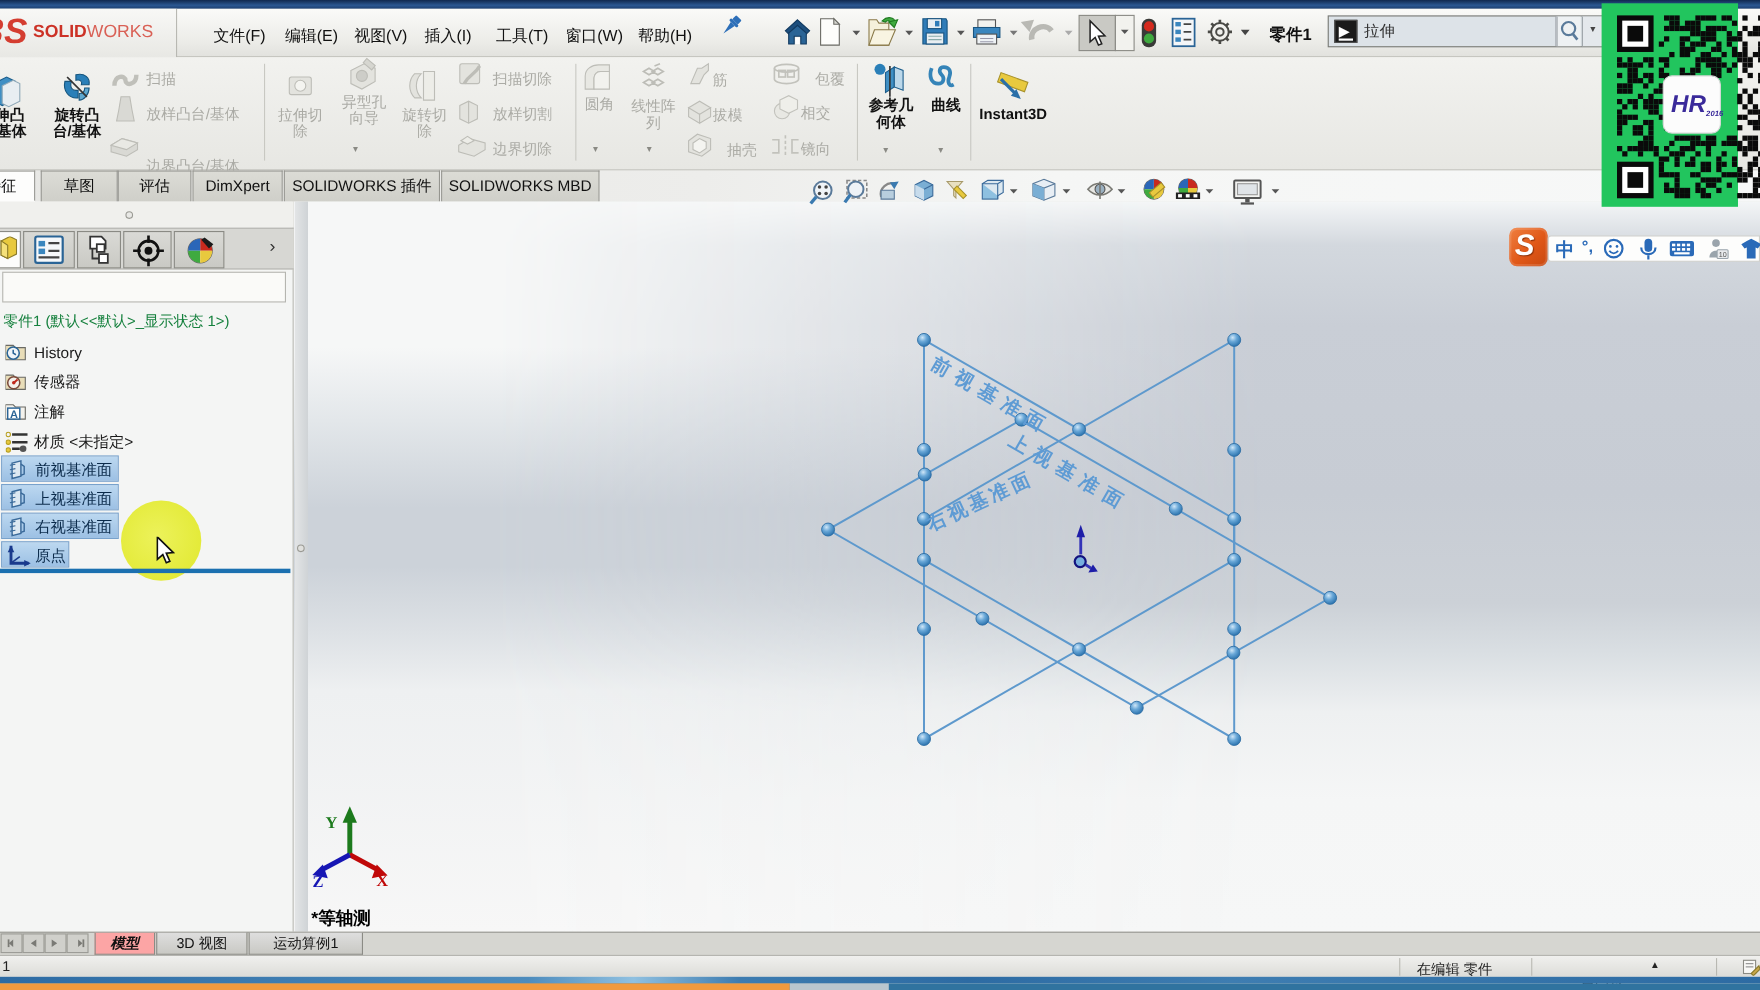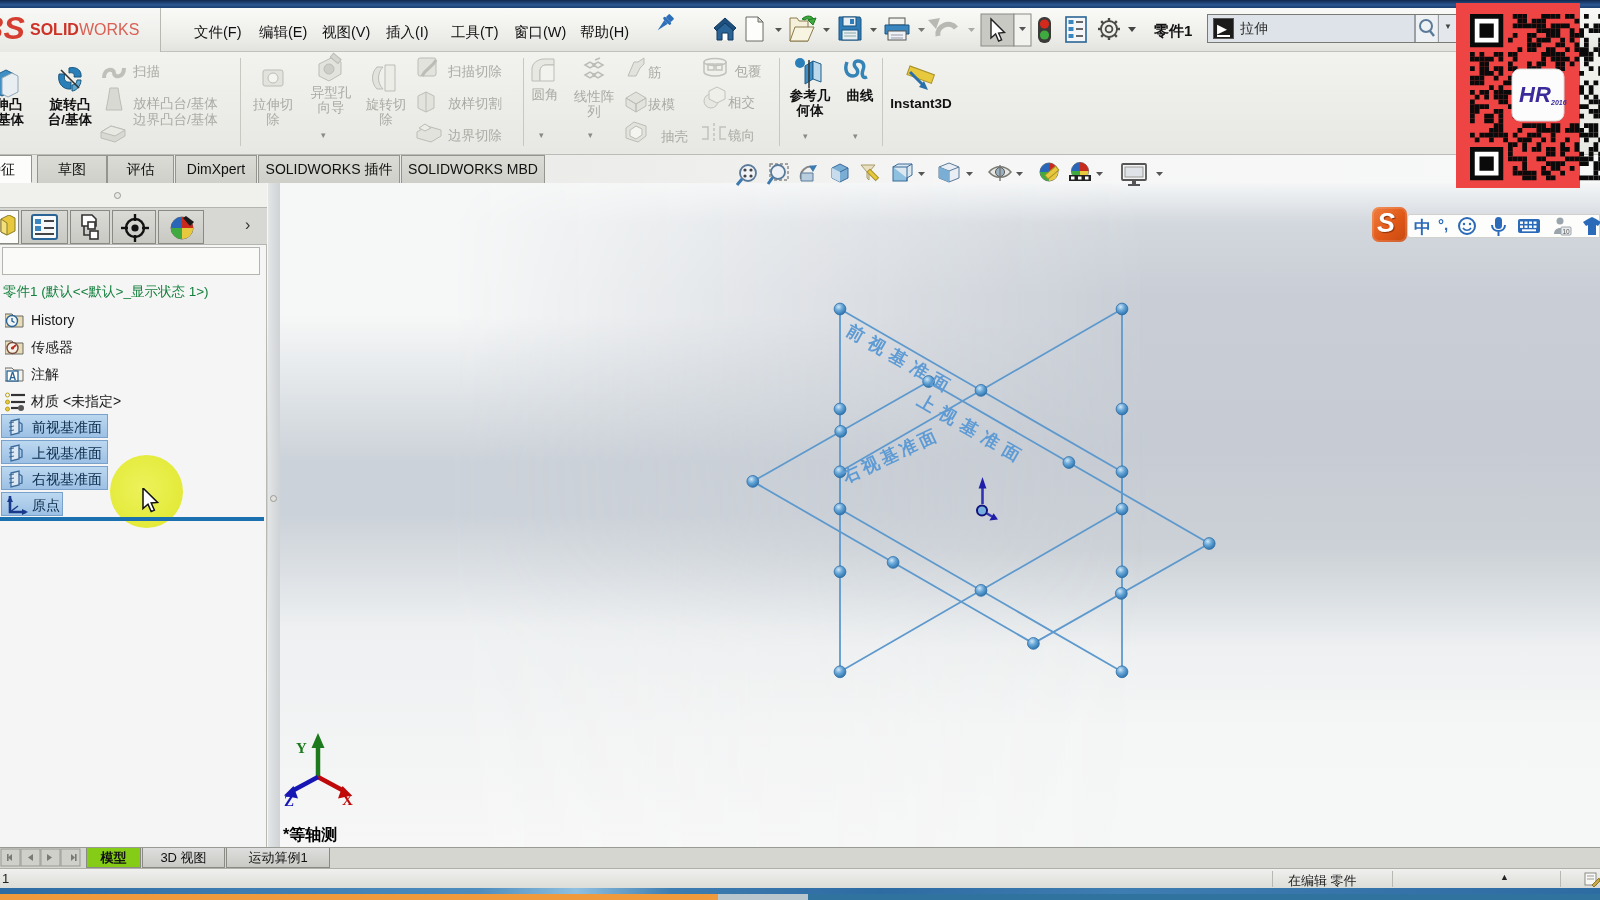--- a/index.html
+++ b/index.html
@@ -56,31 +56,31 @@
   mask-image:linear-gradient(to right,rgba(0,0,0,1) 0%,rgba(0,0,0,1) 28%,rgba(0,0,0,0) 72%);}
 #panel{position:absolute;left:0;top:0;width:267px;height:664px;background:#f4f5f4;
   border-right:1px solid #b9b9b4;}
 #splitter{position:absolute;left:268px;top:0;width:12px;height:664px;
   background:linear-gradient(to right,#e3e5e6,#cfd3d6);}
 
 #doctabs{position:absolute;left:0;top:847px;width:1600px;height:21px;
   background:#d6d6d1;border-top:1px solid #9a9a94;}
 .dtab{position:absolute;top:0px;height:20px;background:linear-gradient(to bottom,#dedede,#c9c9c4);
   border:1px solid #8b8b85;border-top:none;font-size:13px;color:#111;text-align:center;line-height:19px;}
-.dtab.act{background:#84cc16;font-weight:bold;}
+.dtab.act{background:#fca5a5;font-weight:bold;font-style:italic;}
 #statusbar{position:absolute;left:0;top:868px;width:1600px;height:20px;
   background:linear-gradient(to bottom,#f0f0ee,#dcdcd8);border-top:1px solid #b0b0aa;
   font-size:13px;color:#222;}
 #blueband{position:absolute;left:0;top:888px;width:1600px;height:6px;
   background:linear-gradient(to right,#2d6ba3,#4d8cbd 30%,#8fc0e0 36%,#3d7cb0 42%,#2d6ba3 55%,#3e7db1 70%,#2d6ba3);}
 #bottomstrip{position:absolute;left:0;top:894px;width:1600px;height:6px;background:#30739f;}
 #bottomstrip .or{position:absolute;left:0;top:0;width:718px;height:6px;background:#f09a3e;}
 #bottomstrip .gr{position:absolute;left:718px;top:0;width:90px;height:6px;background:#b9c6ce;}
 
-#qr{position:absolute;left:1456px;top:3px;width:124px;height:185px;background:#ef4444;}
+#qr{position:absolute;left:1456px;top:3px;width:124px;height:185px;background:#22c55e;}
 </style>
 </head>
 <body>
 <div id="app">
   <div id="viewportbg"></div>
   <div id="main">
     <div id="viewport">
         <div id="vpleft"></div>
       </div>
     <div id="panel">
@@ -429,38 +429,38 @@
   <div id="ribbon">
     <div class="rsep" style="left:240px"></div>
     <div class="rsep" style="left:523px"></div>
     <div class="rsep" style="left:779px"></div>
     <div class="rsep" style="left:882px"></div>
 
     <div class="rlab dark" style="left:-28px;top:46px;width:60px;">拉伸凸<br>台/基体</div>
     <div class="rlab dark" style="left:40px;top:46px;width:60px;">旋转凸<br>台/基体</div>
     <div class="rlab gray" style="left:133px;top:13px;width:64px;text-align:left;">扫描</div>
     <div class="rlab gray" style="left:133px;top:45px;width:100px;text-align:left;">放样凸台/基体</div>
-    <div class="rlab gray" style="left:133px;top:61px;width:100px;text-align:left;">边界凸台/基体</div>
+    <div class="rlab gray" style="left:133px;top:92px;width:100px;text-align:left;">边界凸台/基体</div>
 
     <div class="rlab gray" style="left:247px;top:46px;width:52px;">拉伸切<br>除</div>
     <div class="rlab gray" style="left:305px;top:34px;width:52px;">异型孔<br>向导</div>
     <div class="rlab gray" style="left:360px;top:46px;width:52px;">旋转切<br>除</div>
     <div class="rlab gray" style="left:448px;top:13px;width:70px;text-align:left;">扫描切除</div>
     <div class="rlab gray" style="left:448px;top:45px;width:70px;text-align:left;">放样切割</div>
     <div class="rlab gray" style="left:448px;top:77px;width:70px;text-align:left;">边界切除</div>
     <div class="arr" style="left:321px;top:78px;">▾</div>
 
     <div class="rlab gray" style="left:519px;top:36px;width:52px;">圆角</div>
     <div class="rlab gray" style="left:568px;top:38px;width:52px;">线性阵<br>列</div>
     <div class="rlab gray" style="left:648px;top:14px;width:40px;text-align:left;">筋</div>
     <div class="rlab gray" style="left:648px;top:46px;width:40px;text-align:left;">拔模</div>
     <div class="rlab gray" style="left:648px;top:78px;width:40px;text-align:right;">抽壳</div>
     <div class="arr" style="left:539px;top:78px;">▾</div>
     <div class="arr" style="left:588px;top:78px;">▾</div>
-    <div class="rlab gray" style="left:728px;top:13px;width:40px;text-align:center;">包覆</div>
+    <div class="rlab gray" style="left:728px;top:13px;width:40px;text-align:right;">包覆</div>
     <div class="rlab gray" style="left:728px;top:44px;width:40px;text-align:left;">相交</div>
     <div class="rlab gray" style="left:728px;top:77px;width:40px;text-align:left;">镜向</div>
 
     <div class="rlab dark" style="left:782px;top:37px;width:56px;">参考几<br>何体</div>
     <div class="rlab dark" style="left:832px;top:37px;width:56px;">曲线</div>
     <div class="arr" style="left:803px;top:79px;">▾</div>
     <div class="arr" style="left:853px;top:79px;">▾</div>
     <div class="rlab dark" style="left:885px;top:45px;width:72px;">Instant3D</div>
     <svg width="970" height="103" viewBox="0 0 970 103" style="position:absolute;left:0;top:0;">
 

